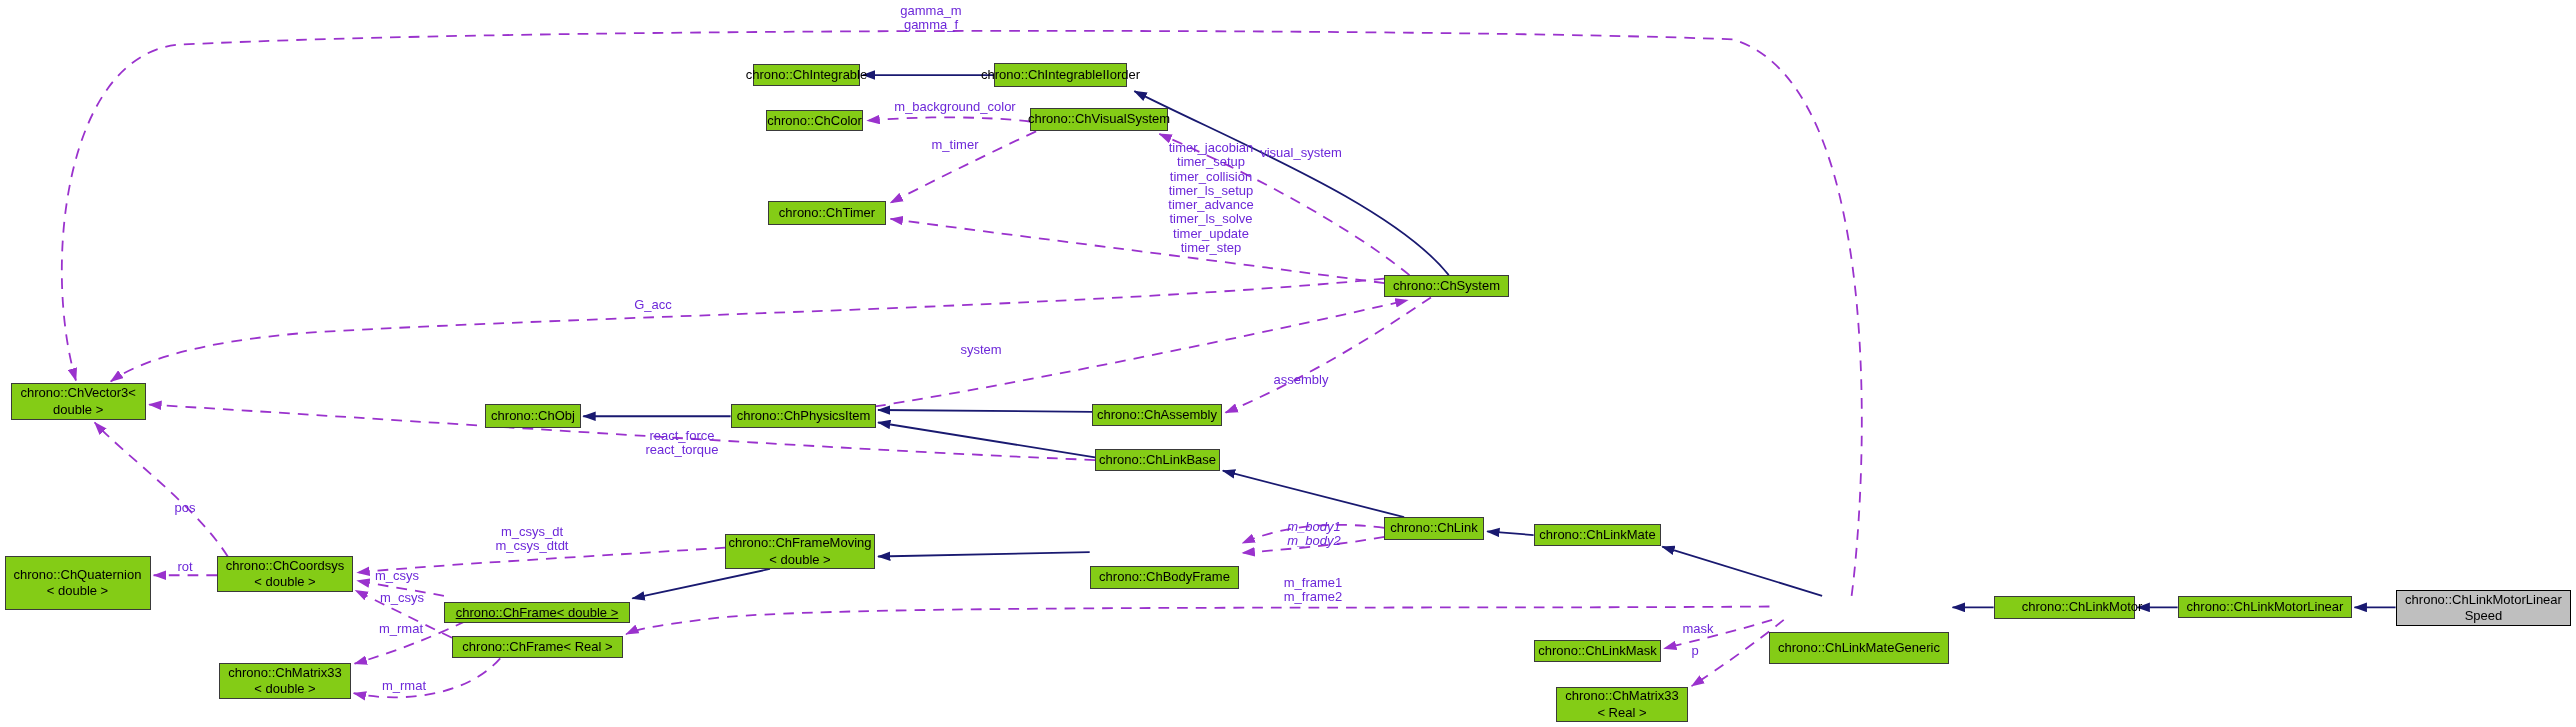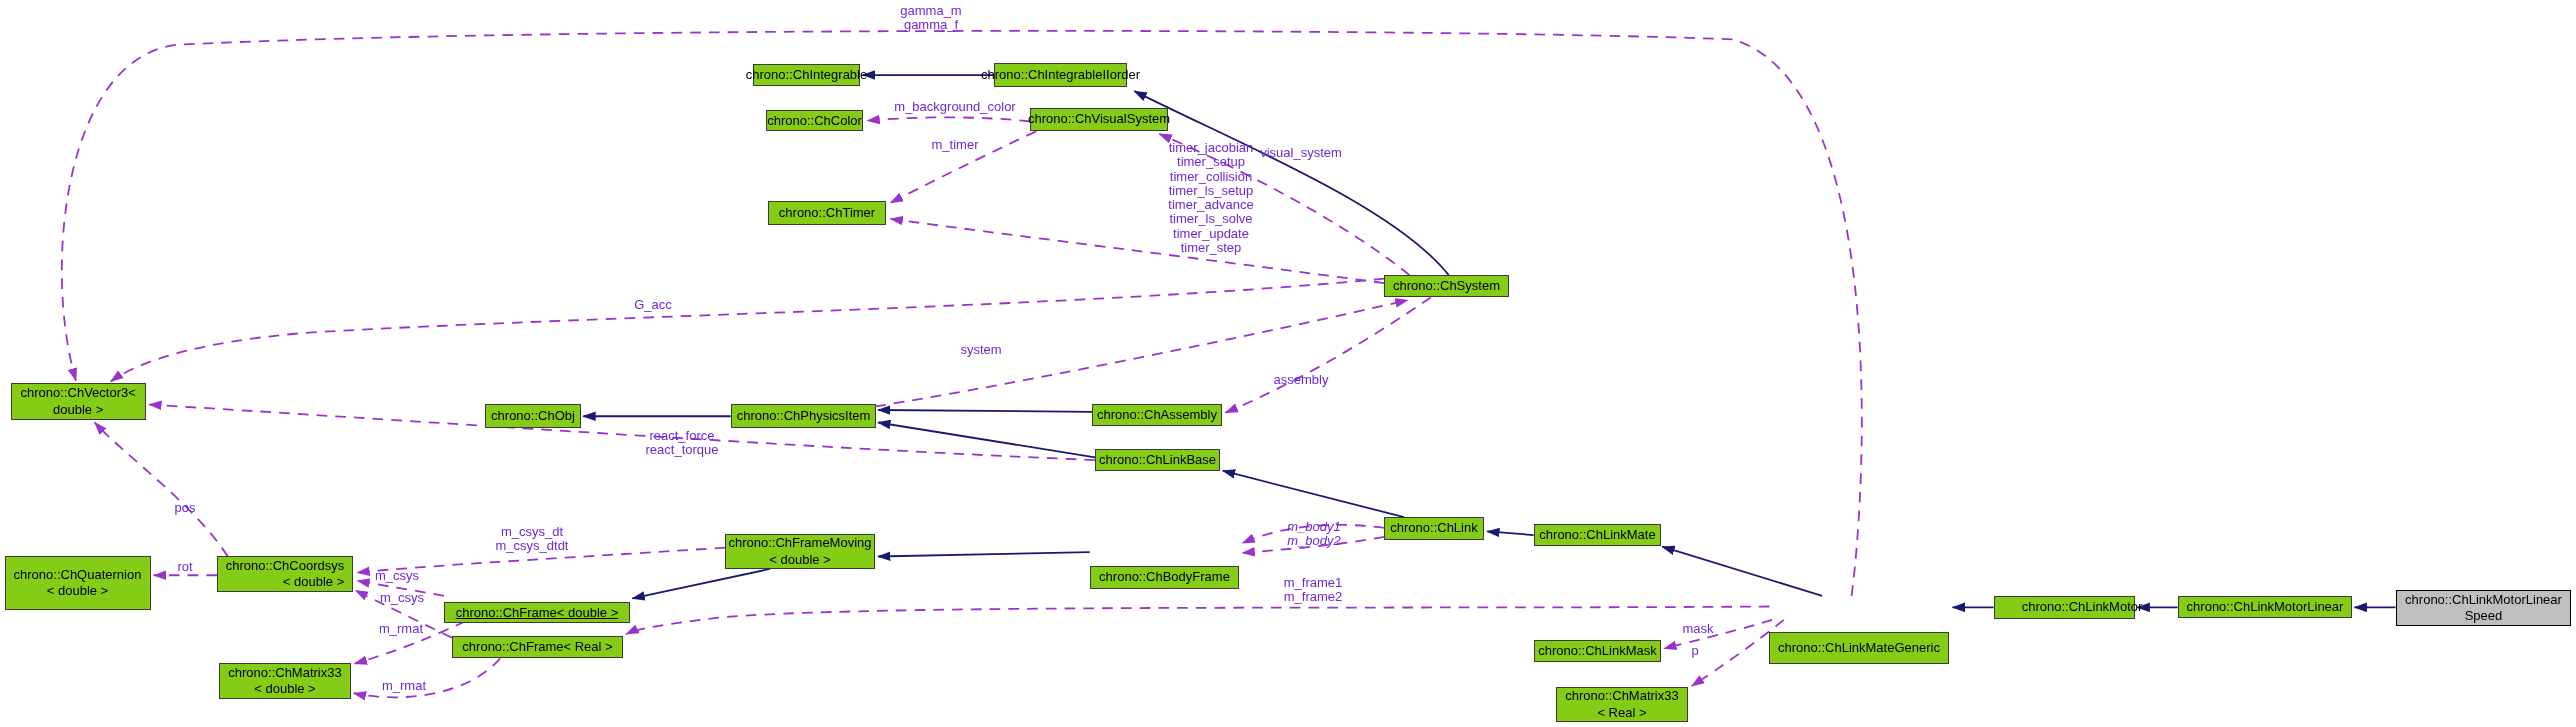--- a/index.html
+++ b/index.html
@@ -99,21 +99,21 @@
   <div class="node" style="left:10.7px;top:383px;width:135px;height:37px;">chrono::ChVector3&lt;
 double &gt;</div>
   <div class="node" style="left:485px;top:404px;width:96px;height:24px;">chrono::ChObj</div>
   <div class="node" style="left:731px;top:404px;width:145px;height:24px;">chrono::ChPhysicsItem</div>
   <div class="node" style="left:1092px;top:404px;width:130px;height:22px;">chrono::ChAssembly</div>
   <div class="node" style="left:1095px;top:449px;width:125px;height:22px;">chrono::ChLinkBase</div>
   <div class="node" style="left:1384px;top:517px;width:100px;height:23px;">chrono::ChLink</div>
   <div class="node" style="left:1534px;top:524px;width:127px;height:22px;">chrono::ChLinkMate</div>
   <div class="node" style="left:4.5px;top:556px;width:146px;height:54px;">chrono::ChQuaternion
 &lt; double &gt;</div>
-  <div class="node" style="left:217px;top:556px;width:136px;height:36px;text-align:right;">chrono::ChCoordsys
+  <div class="node" style="left:217px;top:556px;width:136px;height:36px;">chrono::ChCoordsys
 &lt; double &gt;</div>
   <div class="node" style="left:725px;top:534px;width:150px;height:35px;">chrono::ChFrameMoving
 &lt; double &gt;</div>
   <div class="node" style="left:1090px;top:539px;width:149px;height:23px;margin-top:27px;">chrono::ChBodyFrame</div>
   <div class="node" style="left:444px;top:602px;width:186px;height:21.4px;text-decoration:underline;">chrono::ChFrame&lt; double &gt;</div>
   <div class="node" style="left:452px;top:636px;width:171px;height:22px;">chrono::ChFrame&lt; Real &gt;</div>
   <div class="node" style="left:219px;top:663px;width:132px;height:36px;">chrono::ChMatrix33
 &lt; double &gt;</div>
   <div class="node" style="left:1769px;top:632px;width:180px;height:32px;">chrono::ChLinkMateGeneric</div>
   <div class="node" style="left:1994px;top:596px;width:141px;height:23px;padding-left:35px;">chrono::ChLinkMotor</div>

